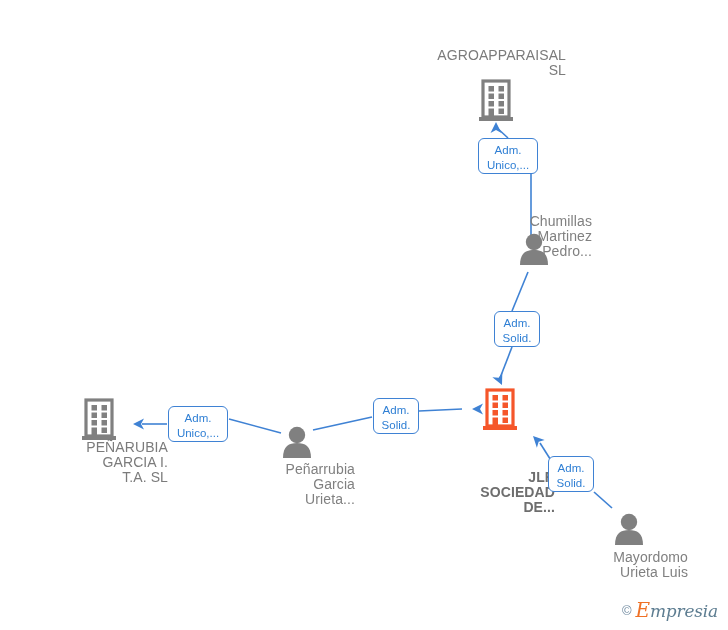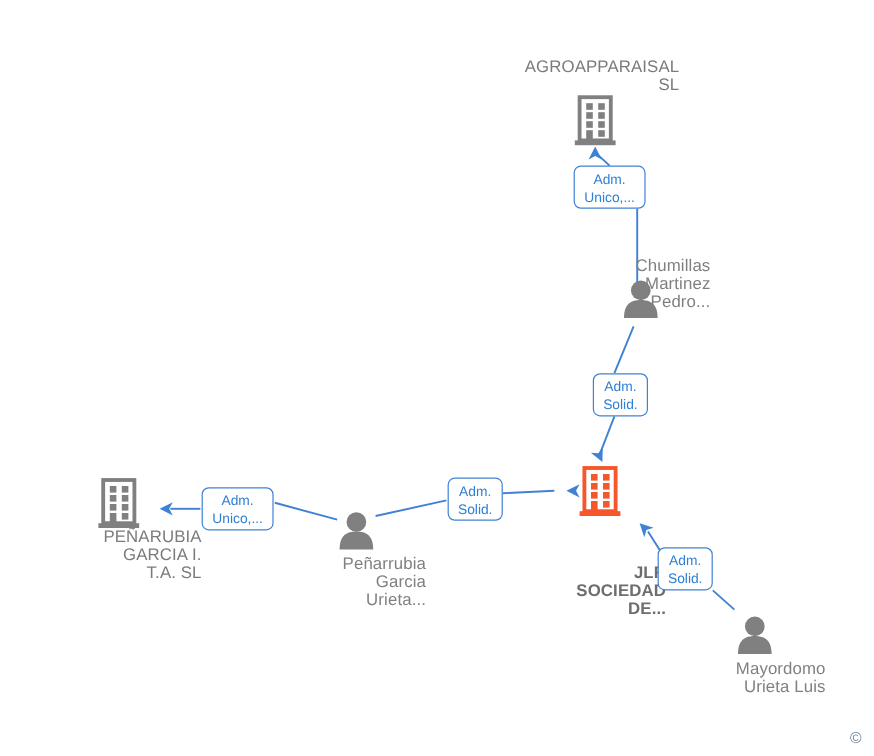--- a/index.html
+++ b/index.html
@@ -148,13 +148,14 @@
     <div class="edge-label" style="left: 168px; top: 406px; width: 60px; height: 36px;">Adm.
 Unico,...</div>
     <div class="edge-label" style="left: 373px; top: 398px; width: 46px; height: 36px;">Adm.
 Solid.</div>
     <div class="edge-label" style="left: 548px; top: 456px; width: 46px; height: 36px;">Adm.
 Solid.</div>
   </div>
 
 <div class="watermark">
   <span class="wm-c">©</span>
+  <span class="wm-text"><span class="e">E</span><span>mpresia</span></span>
 </div>
 
 </body></html>

